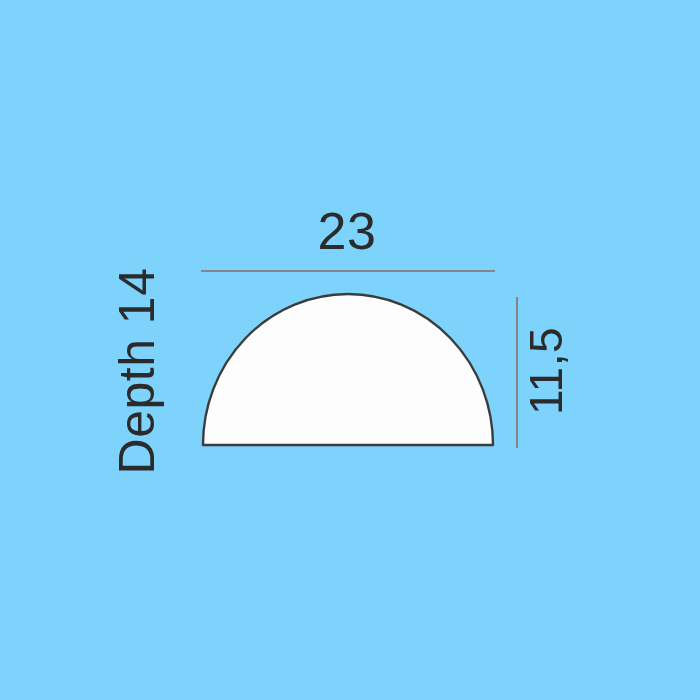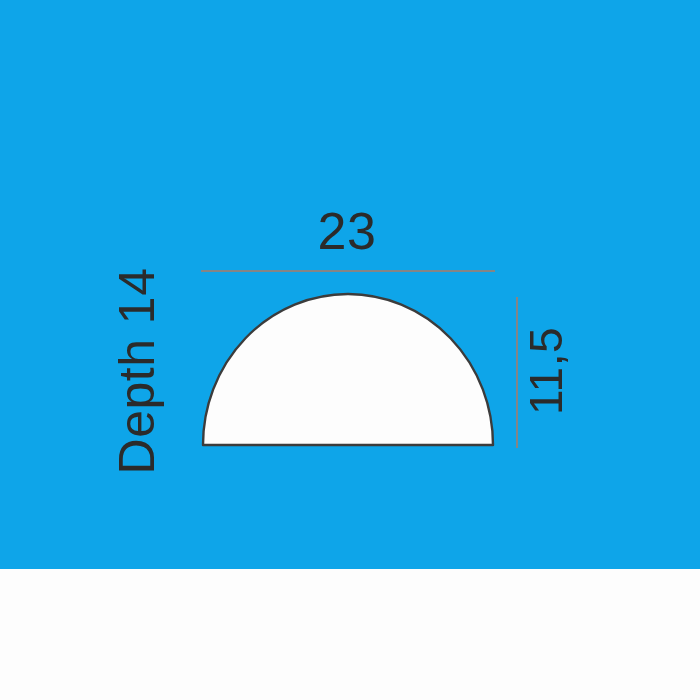--- a/index.html
+++ b/index.html
@@ -8,22 +8,22 @@
     width: 700px;
     height: 700px;
     background: #fdfdfd;
     overflow: hidden;
     font-family: "Liberation Sans", "DejaVu Sans", sans-serif;
   }
 
   .canvas {
     position: relative;
     width: 700px;
-    height: 569px;
-    background: #0ea5e9;
+    height: 700px;
+    background: #7dd3fc;
   }
 
   .dim-text {
     position: absolute;
     color: #2b2b2b;
     line-height: 1;
     text-align: center;
     white-space: nowrap;
     letter-spacing: 0.5px;
     user-select: none;

